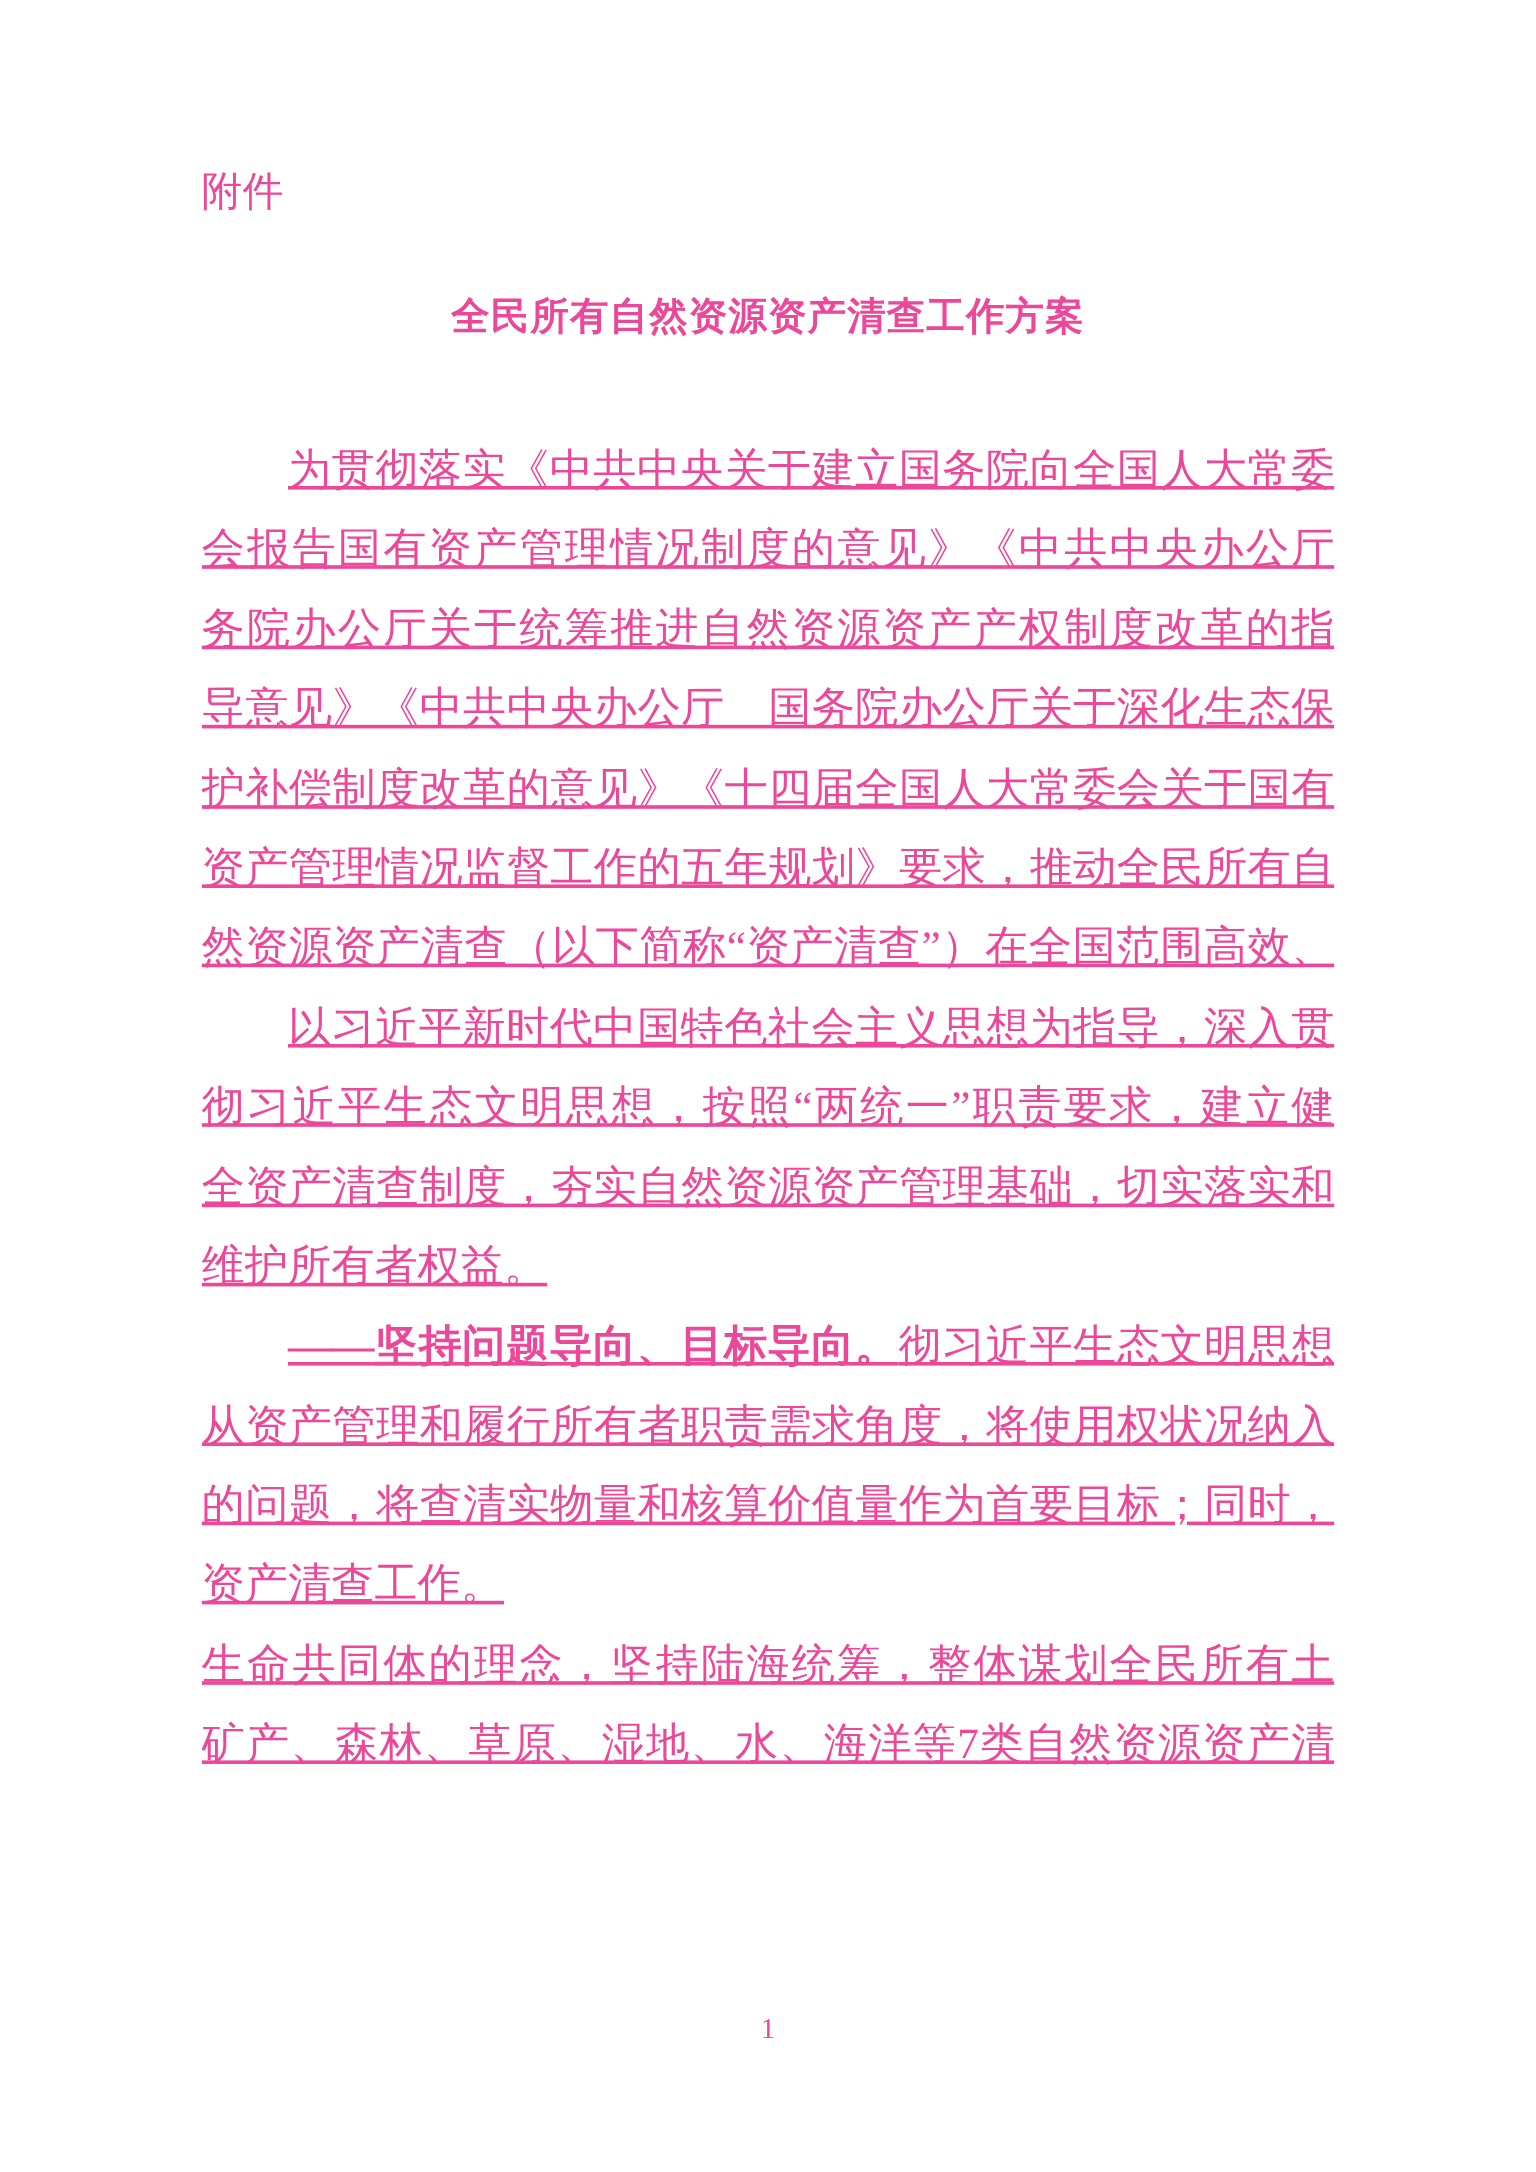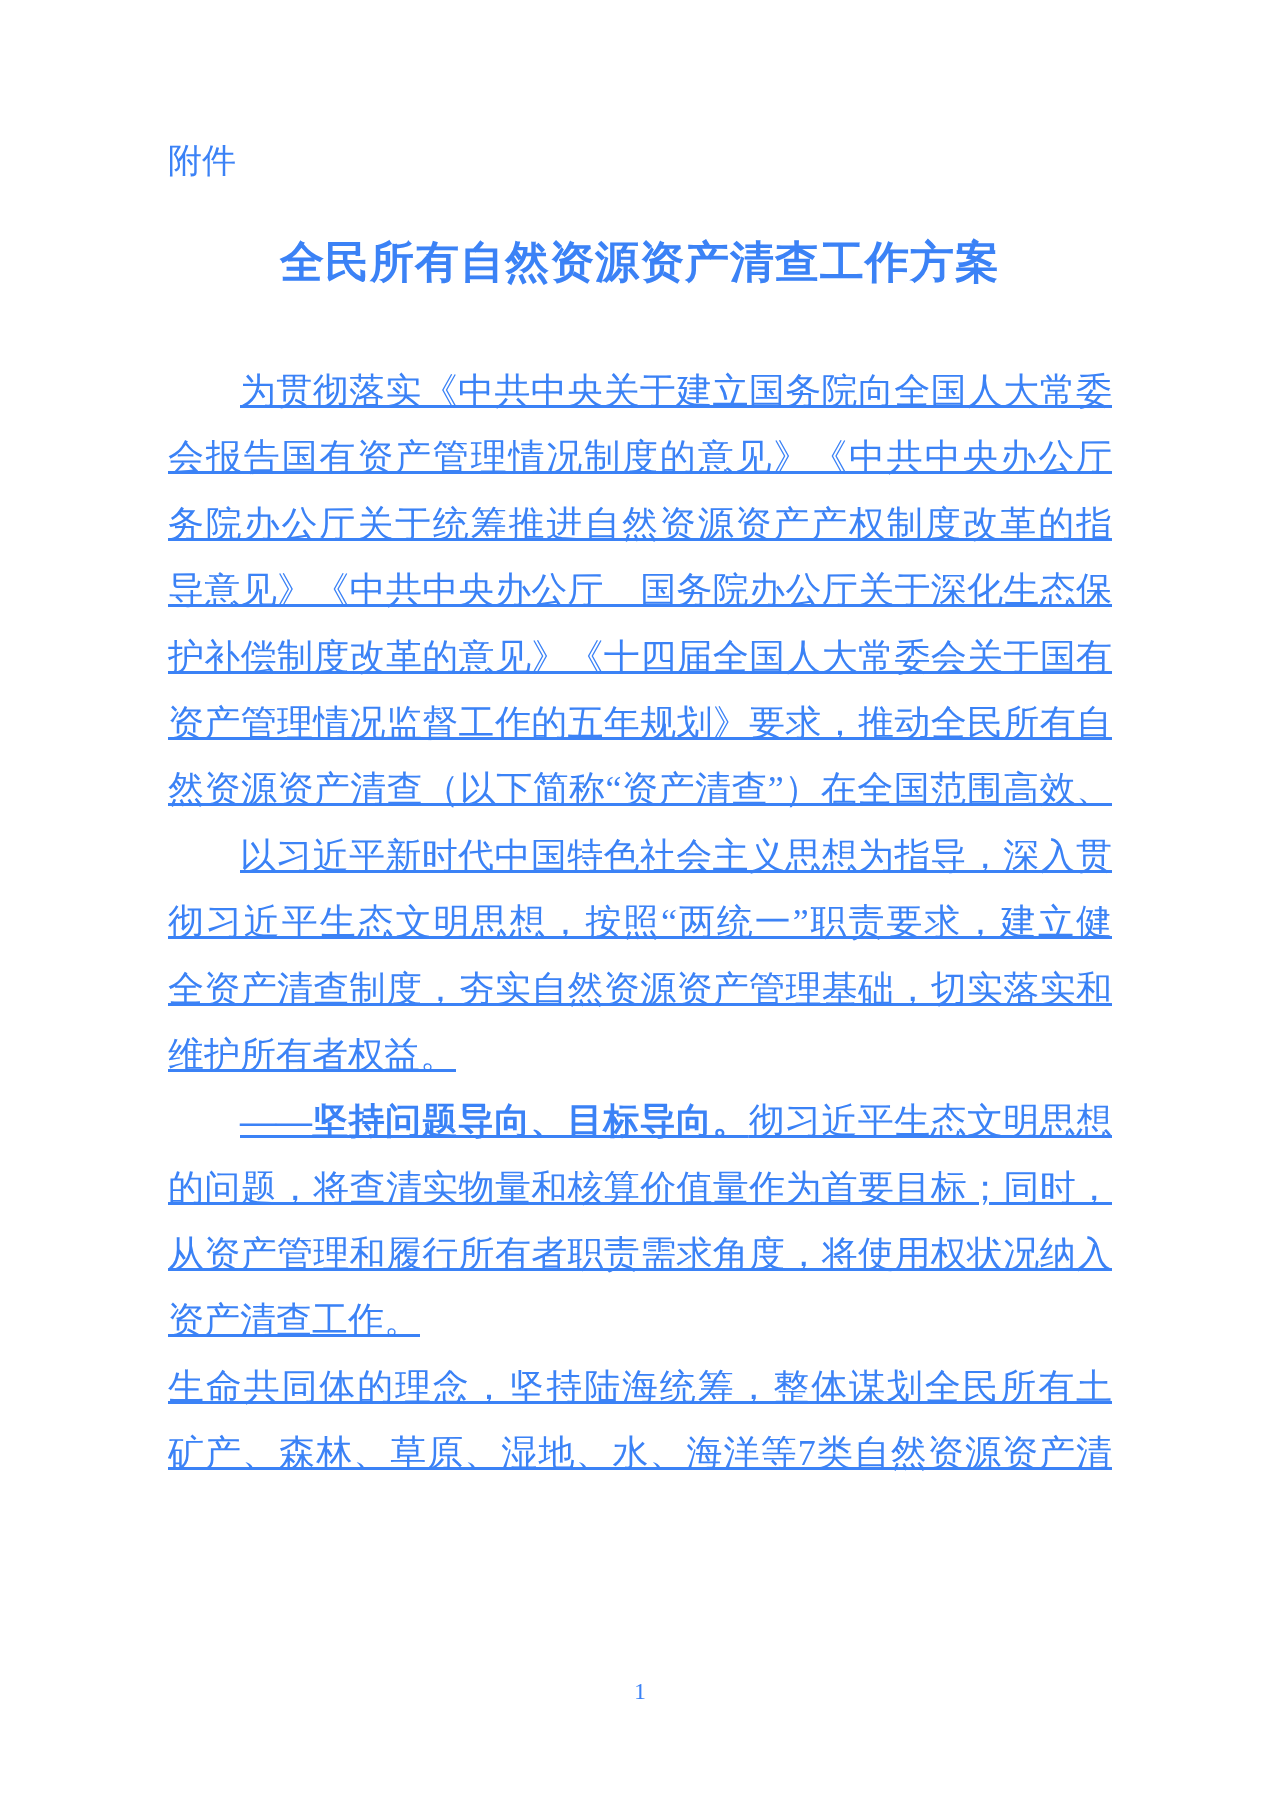--- a/index.html
+++ b/index.html
@@ -1,35 +1,35 @@
 <!DOCTYPE html>
 <html><head>
 <meta charset="utf-8">
 <style>
   html, body { margin: 0; padding: 0; background: #ffffff; }
   .page {
     position: relative;
     width: 1280px;
     height: 1810px;
     background: #ffffff;
-    color: #3b82f6;
+    color: #ec4899;
     font-family: "Liberation Serif", "DejaVu Serif", serif;
     overflow: hidden;
   }
   .content {
     padding: 138px 168px 0 168px; 
   }
   .attachment {
     font-size: 34px;
     line-height: 46px;
     text-align: left;
   }
   .doc-title {
     margin: 50px 0 0 0;
-    font-size: 44px;
+    font-size: 32px;
     font-weight: 700;
     line-height: 58px;
     text-align: center;
     letter-spacing: 1px;
   }
   .body-text { margin-top: 66px; }
   .line {
     font-size: 36px;
     line-height: 66.4px;
     height: 66.4px;
@@ -86,22 +86,22 @@
 
       <div>
         <div class="line first">以习近平新时代中国特色社会主义思想为指导，深入贯</div>
         <div class="line">彻习近平生态文明思想，按照“两统一”职责要求，建立健</div>
         <div class="line">全资产清查制度，夯实自然资源资产管理基础，切实落实和</div>
         <div class="line last">维护所有者权益。</div>
       </div>
 
       <div>
         <div class="line first"><span class="bold-lead">——坚持问题导向、目标导向。</span><span>彻习近平生态文明思想</span></div>
+        <div class="line">从资产管理和履行所有者职责需求角度，将使用权状况纳入</div>
         <div class="line">的问题，将查清实物量和核算价值量作为首要目标；同时，</div>
-        <div class="line">从资产管理和履行所有者职责需求角度，将使用权状况纳入</div>
         <div class="line last">资产清查工作。</div>
       </div>
 
       <div>
         <div class="line">生命共同体的理念，坚持陆海统筹，整体谋划全民所有土地、</div>
         <div class="line">矿产、森林、草原、湿地、水、海洋等7类自然资源资产清</div>
       </div>
 
     </div>
   </div>

